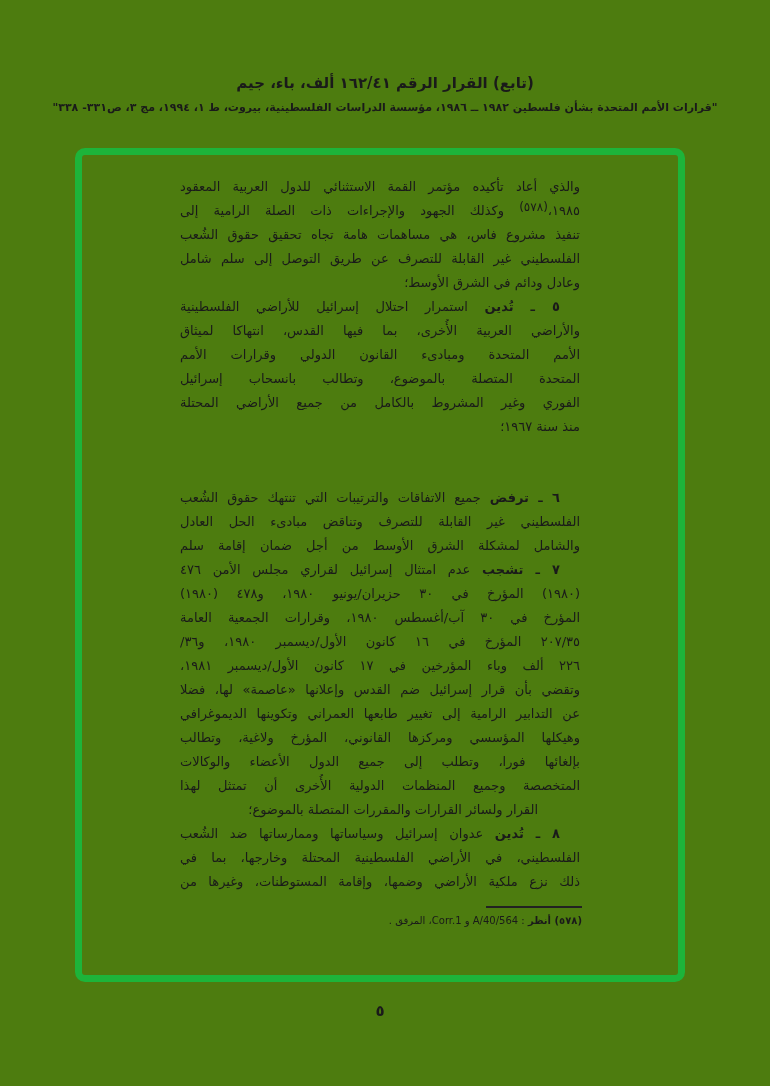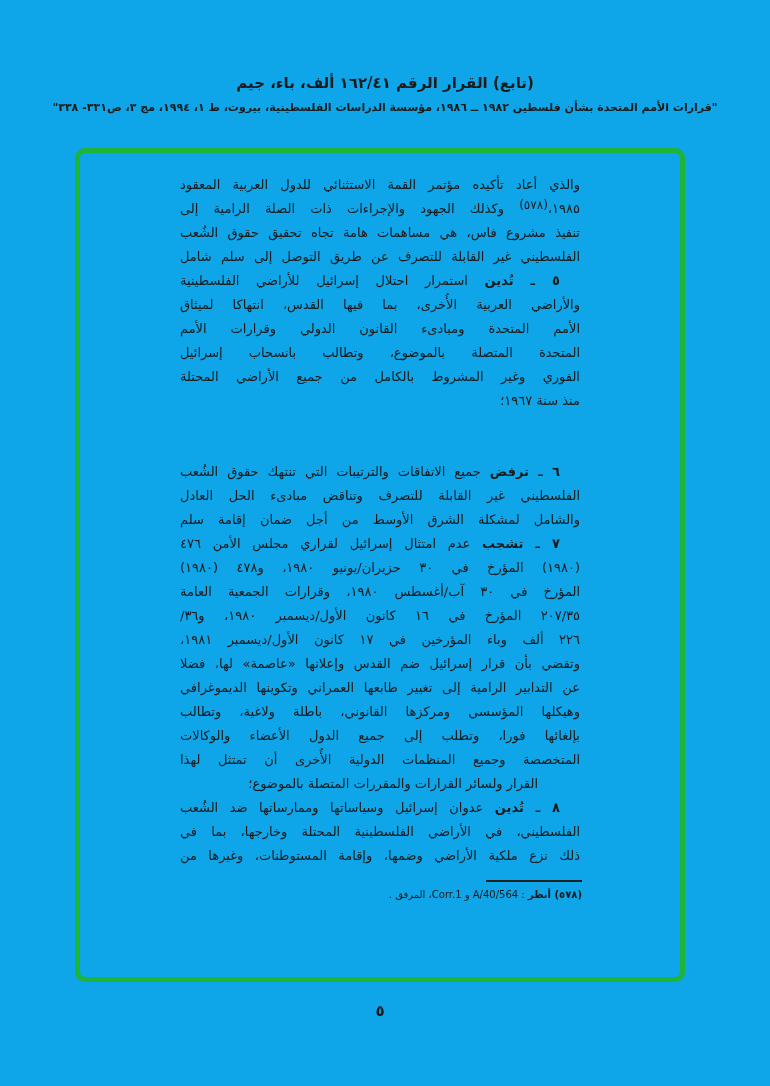--- a/index.html
+++ b/index.html
@@ -3,21 +3,21 @@
 <meta charset="utf-8">
 <style>
   * { margin:0; padding:0; box-sizing:border-box; }
   html, body { background:#ffffff; }
   body {
     width:770px; height:1086px;
     font-family:"DejaVu Sans", sans-serif;
     color:#1a1a1a;
     overflow:hidden;
   }
-  .page { position:relative; width:770px; height:1086px; background:#0ea5e9; }
+  .page { position:relative; width:770px; height:1086px; background:#4d7c0f; }
 
   .header-title {
     padding-top:72px;
     text-align:center;
     direction:rtl;
     font-size:15px;
     font-weight:bold;
     line-height:22px;
   }
   .header-citation {
@@ -26,21 +26,21 @@
     direction:rtl;
     font-size:11px;
     font-weight:bold;
     line-height:15px;
   }
 
   .frame {
     margin:33px 0 0 75px;
     width:610px;
     height:834px;
-    border:5px solid #22c55e;
+    border:7px solid #22c55e;
     border-radius:10px;
   }
 
   .text-col {
     direction:rtl;
     width:400px;
     margin:20px auto 0;
     font-size:13px;
   }
   .line {
@@ -97,37 +97,38 @@
 
   <div class="header-citation">"قرارات الأمم المتحدة بشأن فلسطين ١٩٨٢ ــ ١٩٨٦، مؤسسة الدراسات الفلسطينية، بيروت، ط ١، ١٩٩٤، مج ٣، ص٣٣١- ٣٣٨"</div>
 
   <div class="frame" style="border-color: rgb(29, 180, 58);">
 
     <div class="text-col" id="body-text">
         <div class="line">والذي أعاد تأكيده مؤتمر القمة الاستثنائي للدول العربية المعقود</div>
         <div class="line">١٩٨٥،<sup>(٥٧٨)</sup> وكذلك الجهود والإجراءات ذات الصلة الرامية إلى</div>
         <div class="line">تنفيذ مشروع فاس، هي مساهمات هامة تجاه تحقيق حقوق الشُعب</div>
         <div class="line">الفلسطيني غير القابلة للتصرف عن طريق التوصل إلى سلم شامل</div>
+        <div class="line short">وعادل ودائم في الشرق الأوسط؛</div>
         <div class="line" style="padding-right: 20px;"><b>٥ ـ تُدين</b> استمرار احتلال إسرائيل للأراضي الفلسطينية</div>
         <div class="line">والأراضي العربية الأُخرى، بما فيها القدس، انتهاكا لميثاق</div>
         <div class="line">الأمم المتحدة ومبادىء القانون الدولي وقرارات الأمم</div>
         <div class="line">المتحدة المتصلة بالموضوع، وتطالب بانسحاب إسرائيل</div>
         <div class="line">الفوري وغير المشروط بالكامل من جميع الأراضي المحتلة</div>
         <div class="line short">منذ سنة ١٩٦٧؛</div>
         <div class="line" style="padding-right: 20px; margin-top: 47px;"><b>٦ ـ ترفض</b> جميع الاتفاقات والترتيبات التي تنتهك حقوق الشُعب</div>
         <div class="line">الفلسطيني غير القابلة للتصرف وتناقض مبادىء الحل العادل</div>
         <div class="line">والشامل لمشكلة الشرق الأوسط من أجل ضمان إقامة سلم</div>
         <div class="line" style="padding-right: 20px;"><b>٧ ـ تشجب</b> عدم امتثال إسرائيل لقراري مجلس الأمن ٤٧٦</div>
         <div class="line">(١٩٨٠) المؤرخ في ٣٠ حزيران/يونيو ١٩٨٠، و٤٧٨ (١٩٨٠)</div>
         <div class="line">المؤرخ في ٣٠ آب/أغسطس ١٩٨٠، وقرارات الجمعية العامة</div>
         <div class="line">٢٠٧/٣٥ المؤرخ في ١٦ كانون الأول/ديسمبر ١٩٨٠، و٣٦/</div>
         <div class="line">٢٢٦ ألف وباء المؤرخين في ١٧ كانون الأول/ديسمبر ١٩٨١،</div>
         <div class="line">وتقضي بأن قرار إسرائيل ضم القدس وإعلانها «عاصمة» لها، فضلا</div>
         <div class="line">عن التدابير الرامية إلى تغيير طابعها العمراني وتكوينها الديموغرافي</div>
-        <div class="line">وهيكلها المؤسسي ومركزها القانوني، باطلة ولاغية، وتطالب</div>
+        <div class="line">وهيكلها المؤسسي ومركزها القانوني، المؤرخ ولاغية، وتطالب</div>
         <div class="line">بإلغائها فورا، وتطلب إلى جميع الدول الأعضاء والوكالات</div>
         <div class="line">المتخصصة وجميع المنظمات الدولية الأُخرى أن تمتثل لهذا</div>
         <div class="line short" style="padding-right: 42px;">القرار ولسائر القرارات والمقررات المتصلة بالموضوع؛</div>
         <div class="line" style="padding-right: 20px;"><b>٨ ـ تُدين</b> عدوان إسرائيل وسياساتها وممارساتها ضد الشُعب</div>
         <div class="line">الفلسطيني، في الأراضي الفلسطينية المحتلة وخارجها، بما في</div>
         <div class="line">ذلك نزع ملكية الأراضي وضمها، وإقامة المستوطنات، وغيرها من</div>
       </div>
 
     <div class="fn-area">
       <div class="fn-rule"></div>

